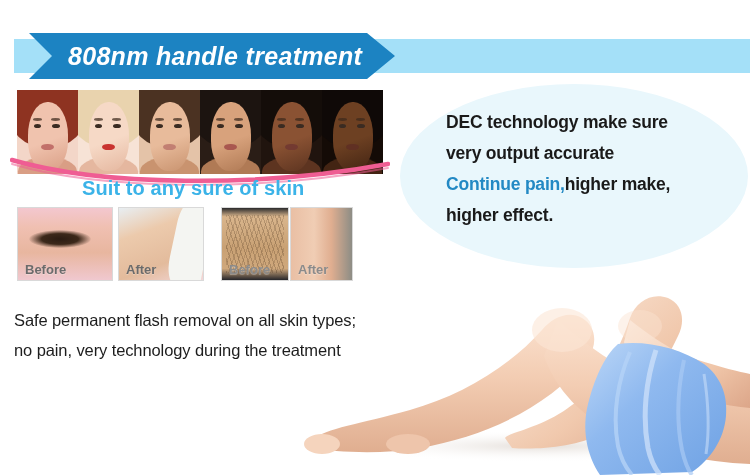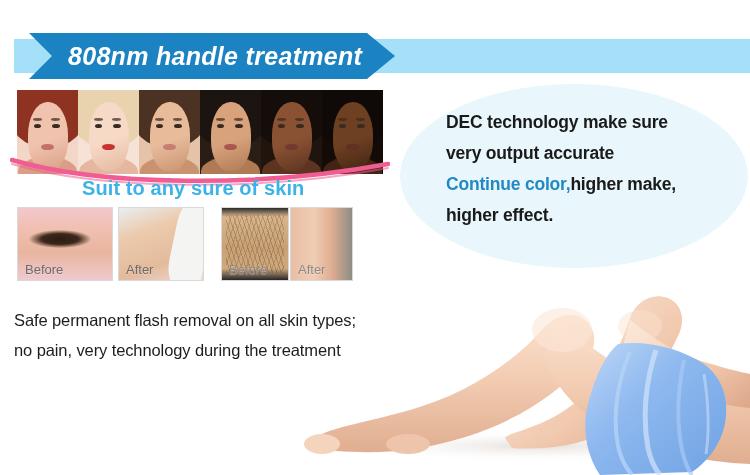--- a/index.html
+++ b/index.html
@@ -193,20 +193,21 @@
     box-sizing: border-box;
   }
   .ba-label {
     position: absolute;
     left: 7px;
     bottom: 3px;
     font-size: 13px;
     color: #6b6b6b;
     font-family: "Liberation Sans", sans-serif;
     text-shadow: 0 1px 1px rgba(255,255,255,0.35);
+    font-weight: bold;
   }
   .ba-label.onDark { color: #8b8b8b; }
 
   
   #bottom-copy {
     position: absolute;
     left: 14px;
     top: 305px;
     width: 420px;
     font-size: 16.5px;
@@ -234,21 +235,21 @@
   <div id="banner-wrap">
     <div class="banner-light-bar" style="background: rgb(164, 224, 248);"></div>
     <div class="banner-arrow" style="background: rgb(28, 131, 194);"></div>
     <div class="banner-title">808nm handle treatment</div>
   </div>
 
   <div id="promo-ellipse" style="background: rgb(233, 247, 252);"></div>
   <div id="promo-copy">
     <div>DEC technology make sure</div>
     <div>very output  accurate</div>
-    <div><span class="accent-blue" style="color: rgb(35, 137, 196);">Continue color,</span><span>higher make,</span></div>
+    <div><span class="accent-blue" style="color: rgb(35, 137, 196);">Continue pain,</span><span>higher make,</span></div>
     <div>higher effect.</div>
   </div>
 
   <div id="face-strip">
       <div class="face-cell">
         <div class="face-bg" style="background: rgb(243, 214, 200);"></div>
         <div class="face-hair" style="background: rgb(142, 51, 33);"></div>
         <div class="face-shoulder" style="background: rgb(217, 158, 133);"></div>
         <div class="face-oval" style="background: linear-gradient(160deg, rgb(240, 195, 174) 0%, rgb(240, 195, 174) 55%, rgb(217, 158, 133) 100%);"></div>
         <div class="brow l"></div>

